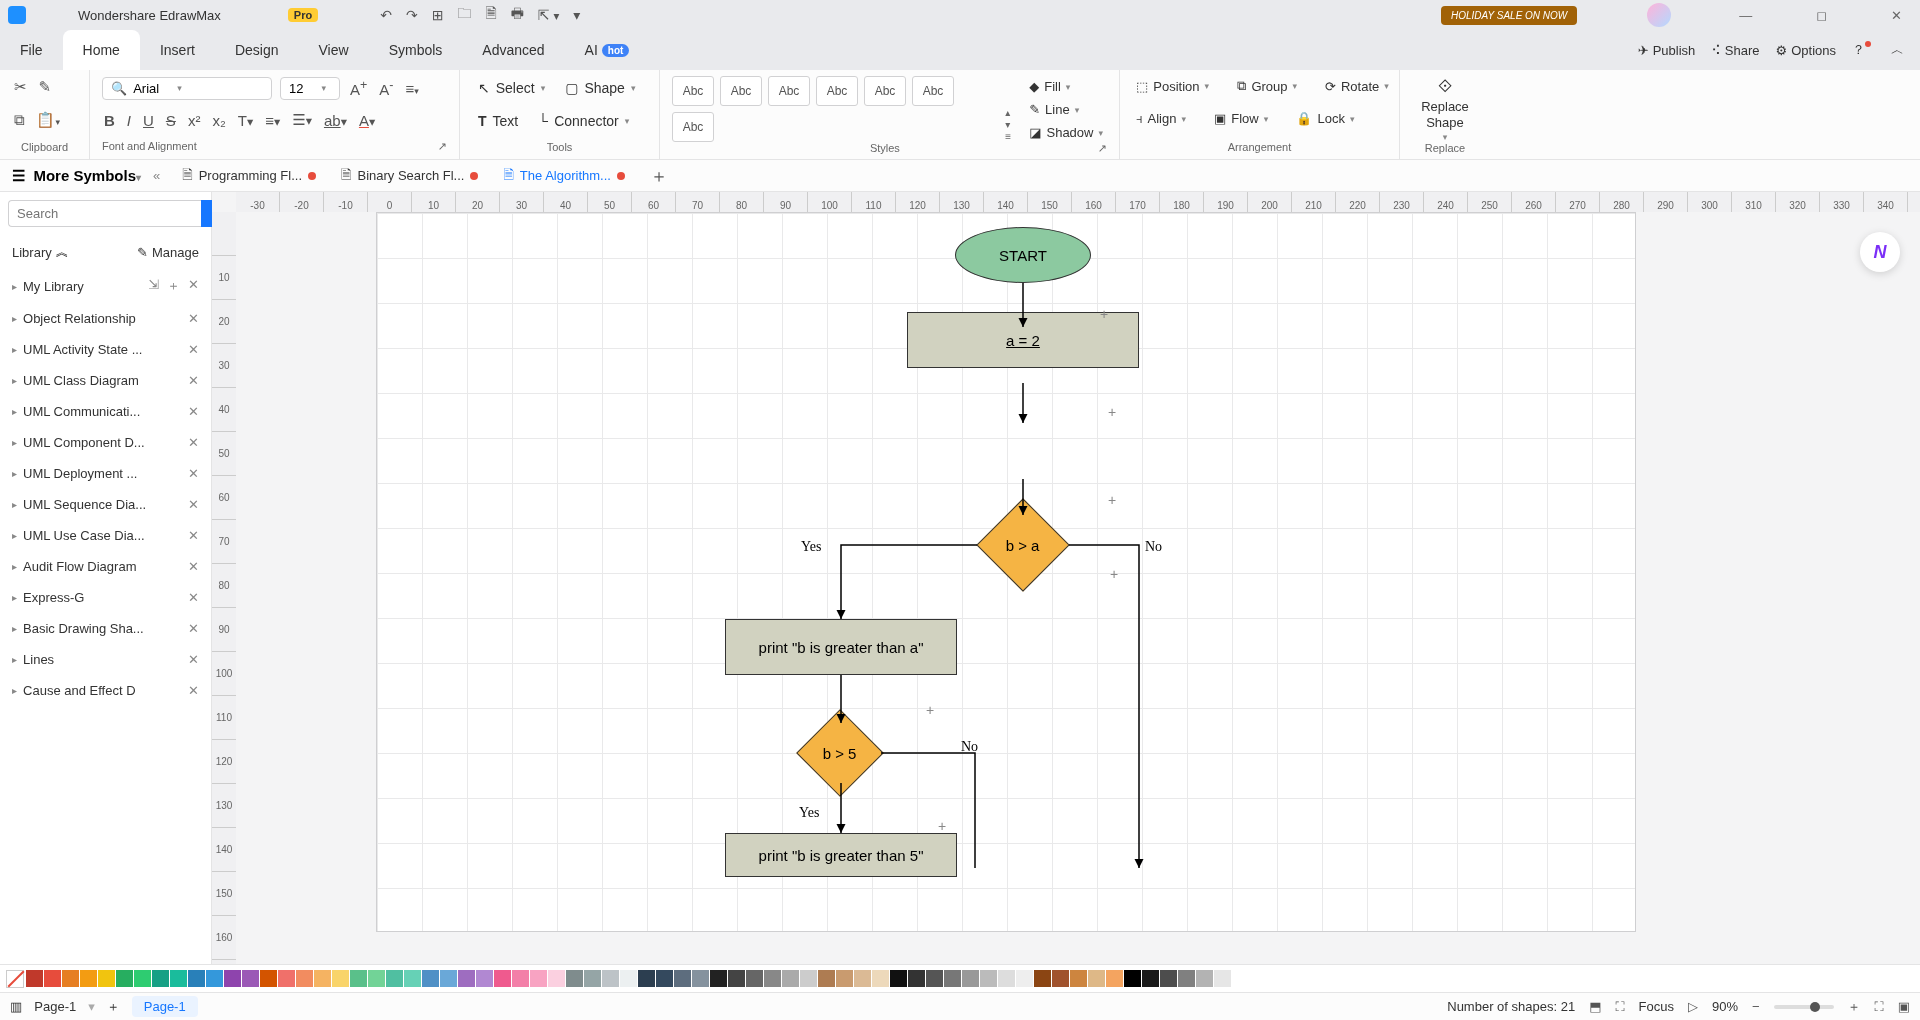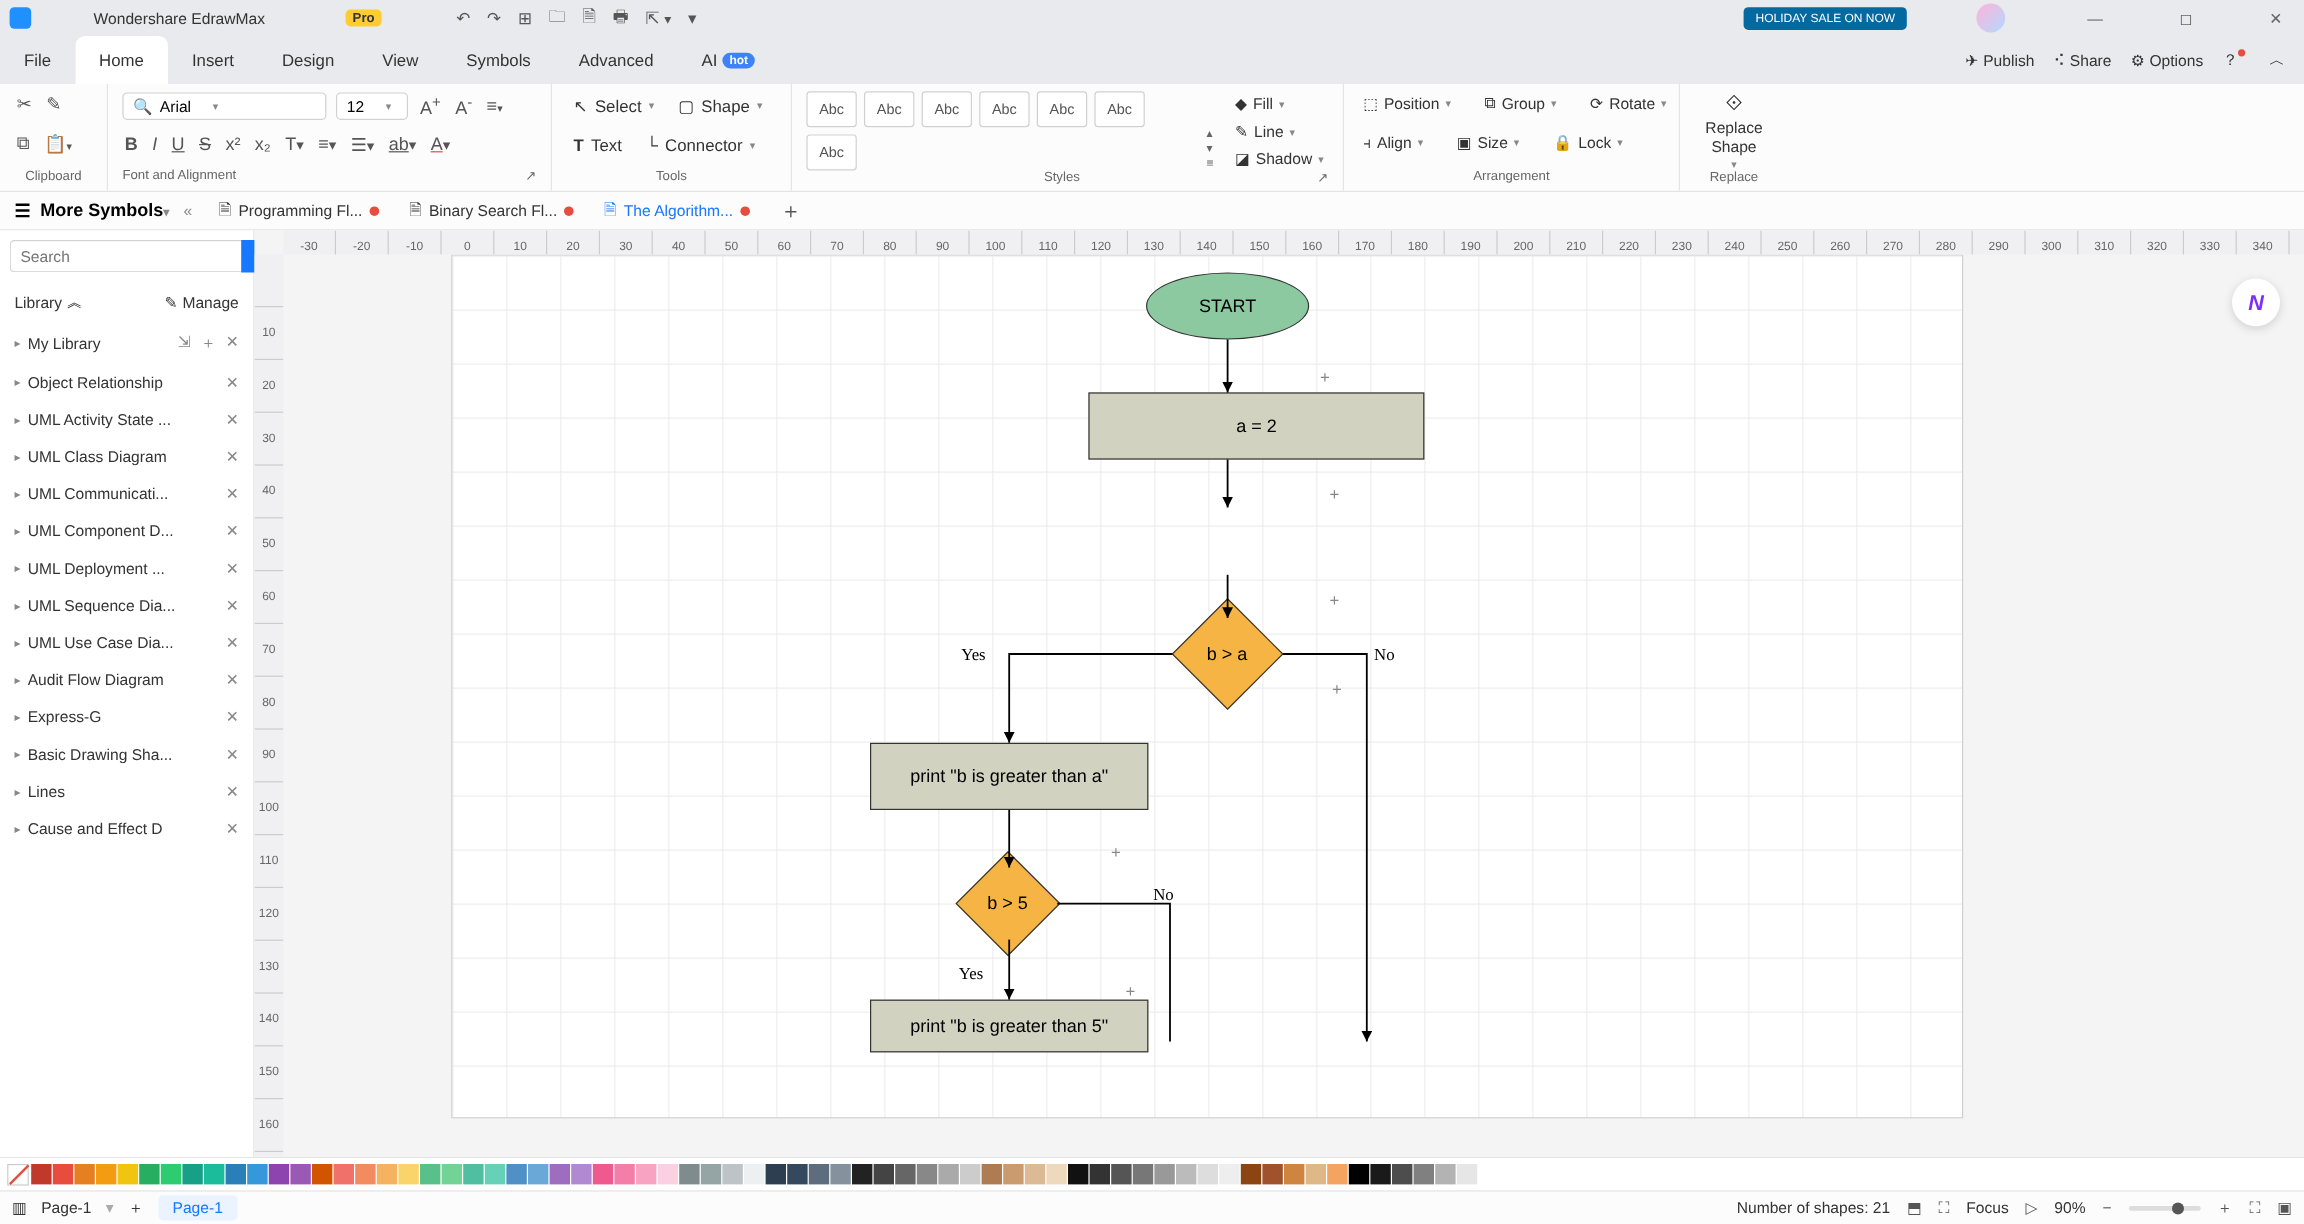--- a/index.html
+++ b/index.html
@@ -3,21 +3,21 @@
 <meta charset="utf-8">
 <style>
 * { margin: 0; padding: 0; box-sizing: border-box; font-family: -apple-system, BlinkMacSystemFont, "Segoe UI", Arial, sans-serif; }
 body { width: 1920px; height: 1020px; background: #f4f4f5; overflow: hidden; user-select: none; }
 .titlebar { height: 30px; background: #e9eaed; display: flex; align-items: center; padding: 0 8px; gap: 44px; }
 .titlebar .logo { width: 18px; height: 18px; background: #1e90ff; border-radius: 4px; margin-right: 8px; }
 .titlebar .apptitle { font-size: 13px; color: #333; }
 .titlebar .pro { background: #ffcc33; color: #333; font-size: 11px; font-weight: bold; padding: 1px 6px; border-radius: 4px; margin-left: 23px; }
 .titlebar .tb-icons { display: flex; align-items: center; gap: 14px; margin-left: 18px; color: #555; font-size: 14px; }
 .titlebar .spacer { flex: 1; }
-.titlebar .holiday { background: #0369a1; color: #fff; font-size: 10px; padding: 4px 10px; border-radius: 4px; margin-right: 14px; }
+.titlebar .holiday { background: #a16207; color: #fff; font-size: 10px; padding: 4px 10px; border-radius: 4px; margin-right: 26px; font-style: italic; }
 .titlebar .avatar { width: 24px; height: 24px; border-radius: 50%; background: linear-gradient(135deg,#ffb3d9,#b3d9ff); margin-right: 14px; }
 .titlebar .winbtn { color:#666; font-size:13px; margin: 0 10px; }
 
 .menubar { height: 40px; background: #e9eaed; display: flex; align-items: stretch; }
 .menubar .tab { padding: 0 20px; display:flex; align-items:center; font-size: 14px; color:#333; cursor:pointer; }
 .menubar .tab.active { background: #fff; border-radius: 8px 8px 0 0; }
 .menubar .ai-badge { background:#3e82f7; color:#fff; font-size:10px; font-weight:bold; padding:1px 6px; border-radius:8px; margin-left:4px; }
 .menubar .right { margin-left:auto; display:flex; align-items:center; gap:16px; padding-right:16px; font-size:13px; color:#333;}
 .menubar .right .item { display:flex; align-items:center; gap:4px; cursor:pointer;}
 .menubar .right .dot { width:6px; height:6px; background:#e74c3c; border-radius:50%; position:relative; top:-6px; left:-4px;}
@@ -293,21 +293,21 @@
         </div>
     </div>
     <div class="row" style="gap:20px;">
       <div class="action-mini">
           <span>⫞</span>
           <span>Align</span>
           <span class="down">▾</span>
         </div>
       <div class="action-mini">
           <span>▣</span>
-          <span>Size</span>
+          <span>Flow</span>
           <span class="down">▾</span>
         </div>
       <div class="action-mini">
           <span>🔒</span>
           <span>Lock</span>
           <span class="down">▾</span>
         </div>
     </div>
     <div class="gname">Arrangement</div>
   </div>
@@ -528,21 +528,21 @@
         <div>140</div>
         <div>150</div>
         <div>160</div>
       </div>
     <div class="canvas-area">
       <div class="page">
 
         <div class="flow terminal" style="left:578px; top:14px; width:136px; height:56px;">
             <span>START</span>
           </div>
-        <div class="flow process" style="left:530px; top:114px; width:280px; height:56px;">
+        <div class="flow process" style="left:530px; top:99px; width:232px; height:56px;text-decoration:underline;">
             <span>a = 2</span>
           </div>
         <div class="flow decision" style="left:613px; top:299px; width:66px; height:66px;">
             <span>b &gt; a</span>
           </div>
         <div class="flow process" style="left:348px; top:406px; width:232px; height:56px;">
             <span>print "b is greater than a"</span>
           </div>
         <div class="flow decision" style="left:432px; top:509px; width:62px; height:62px;">
             <span>b &gt; 5</span>

